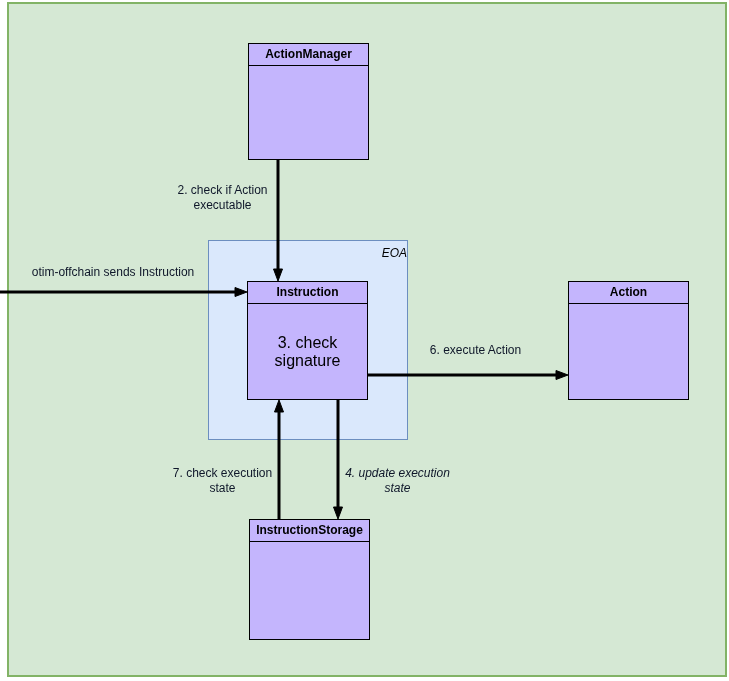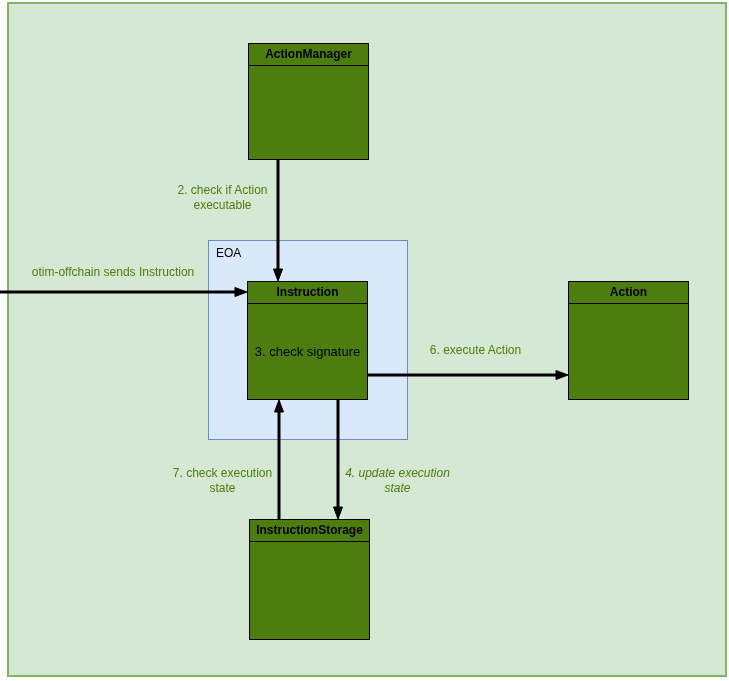--- a/index.html
+++ b/index.html
@@ -30,27 +30,29 @@
     left: 208px;
     top: 240px;
     width: 200px;
     height: 200px;
     background: #dae8fc;
     border: 1px solid #6c8ebf;
     box-sizing: border-box;
   }
   .eoa-label {
     display: block;
+    font-style: italic;
     font-size: 12px;
     color: #000;
     padding: 5px 0 0 7px;
+    text-align: right;
   }
   .uml-box {
     position: absolute;
-    background: #4d7c0f;
+    background: #c4b5fd;
     border: 1.5px solid #000000;
     box-sizing: border-box;
     display: flex;
     flex-direction: column;
   }
   .uml-title {
     height: 21px;
     line-height: 20px;
     border-bottom: 1.5px solid #000000;
     font-size: 12px;
@@ -59,21 +61,21 @@
     color: #000;
     flex: 0 0 auto;
     white-space: nowrap;
     overflow: hidden;
   }
   .uml-body {
     flex: 1 1 auto;
     display: flex;
     align-items: center;
     justify-content: center;
-    font-size: 13px;
+    font-size: 16px;
     color: #000;
     text-align: center;
   }
   .box-action-manager     { left: 248px; top: 43px;  width: 121px; height: 117px; }
   .box-otim-delegate      { left: 247px; top: 281px; width: 121px; height: 119px; }
   .box-action             { left: 568px; top: 281px; width: 121px; height: 119px; }
   .box-instruction-storage{ left: 249px; top: 519px; width: 121px; height: 121px; }
 
   .arrows-layer {
     position: absolute;
@@ -83,21 +85,21 @@
     height: 681px;
     pointer-events: none;
   }
   .arrows-layer line { stroke: #000000; stroke-width: 3; }
   .arrows-layer polygon { fill: #000000; stroke: #000000; }
 
   .edge-label {
     position: absolute;
     font-size: 12px;
     line-height: 15px;
-    color: #4d7c0f;
+    color: #0f172a;
     text-align: center;
     white-space: pre-line;
   }
   .lbl-send      { left: 13px;  top: 265px; width: 200px; }
   .lbl-check-exe { left: 162px; top: 183px; width: 121px; }
   .lbl-exec      { left: 415px; top: 343px; width: 121px; }
   .lbl-check-st  { left: 162px; top: 466px; width: 121px; }
   .lbl-update-st { left: 337px; top: 466px; width: 121px; font-style: italic; }
 </style>
 </head>

